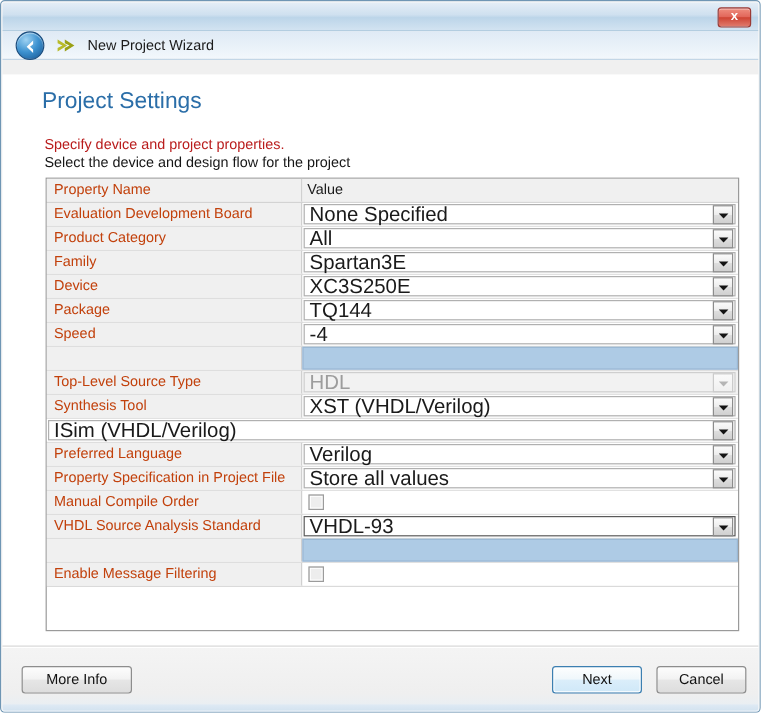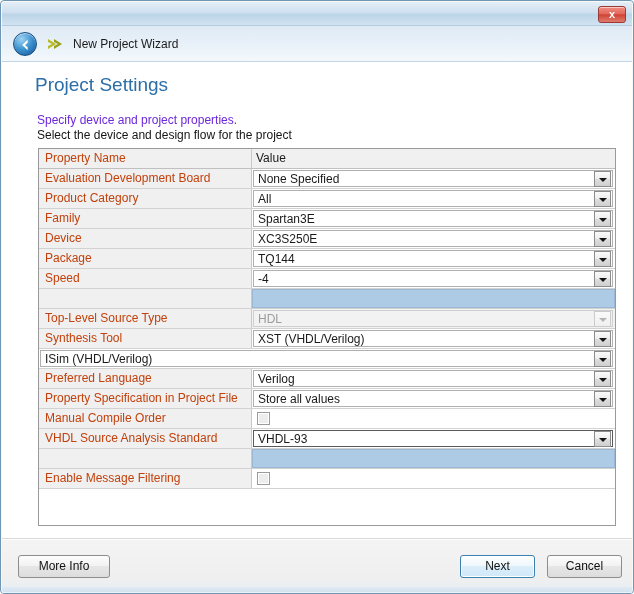--- a/index.html
+++ b/index.html
@@ -49,21 +49,21 @@
     font-weight: bold;
     line-height: 15px;
     text-align: center;
     cursor: pointer;
     font-family: "Liberation Sans", sans-serif;
   }
 
   
   #navband {
     position: absolute; left: 1px; top: 25px;
-    width: 630px; height: 36px;
+    width: 630px; height: 24px;
     background: linear-gradient(to bottom, #dfeaf5 0%, #eaf2f9 60%, #f3f8fc 100%);
     border-bottom: 1px solid #c3d6e6;
     display: flex;
     align-items: center;
   }
   #back-button {
     margin-left: 11px;
     width: 24px; height: 24px;
     border-radius: 50%;
     background: radial-gradient(circle at 35% 28%, #9fd2f2 0%, #3d92d0 48%, #14528f 100%);
@@ -91,21 +91,21 @@
     width: 630px; height: 476px;
     background: #ffffff;
   }
   #page-title {
     position: absolute; left: 33px; top: 12px;
     font-size: 19px;
     color: #2b6ea8;
   }
   #subtitle-1 {
     position: absolute; left: 35px; top: 51px;
-    font-size: 12px; color: #6d28d9;
+    font-size: 12px; color: #b91c1c;
   }
   #subtitle-2 {
     position: absolute; left: 35px; top: 66px;
     font-size: 12px; color: #161616;
   }
 
   
   #grid {
     position: absolute;
     left: 36px; top: 86px;
@@ -166,21 +166,21 @@
     background: #ffffff;
     border: 1px solid #b0b0b0;
     display: flex;
     align-items: center;
   }
   .combo.focused { border: 1px solid #5a5a5a; }
   .combo.dis { background: #f2f2f2; border-color: #cfcfcf; }
   .combo .txt {
     flex: 1;
     padding-left: 4px;
-    font-size: 12px;
+    font-size: 17px;
     color: #1a1a1a;
     white-space: nowrap;
     overflow: hidden;
   }
   .combo.dis .txt { color: #9d9d9d; }
   .combo .arrowbtn {
     width: 17px; height: 16px;
     flex: none;
     margin-right: 1px;
     background: linear-gradient(to bottom, #fbfbfb 0%, #ededed 50%, #dedede 51%, #d0d0d0 100%);

